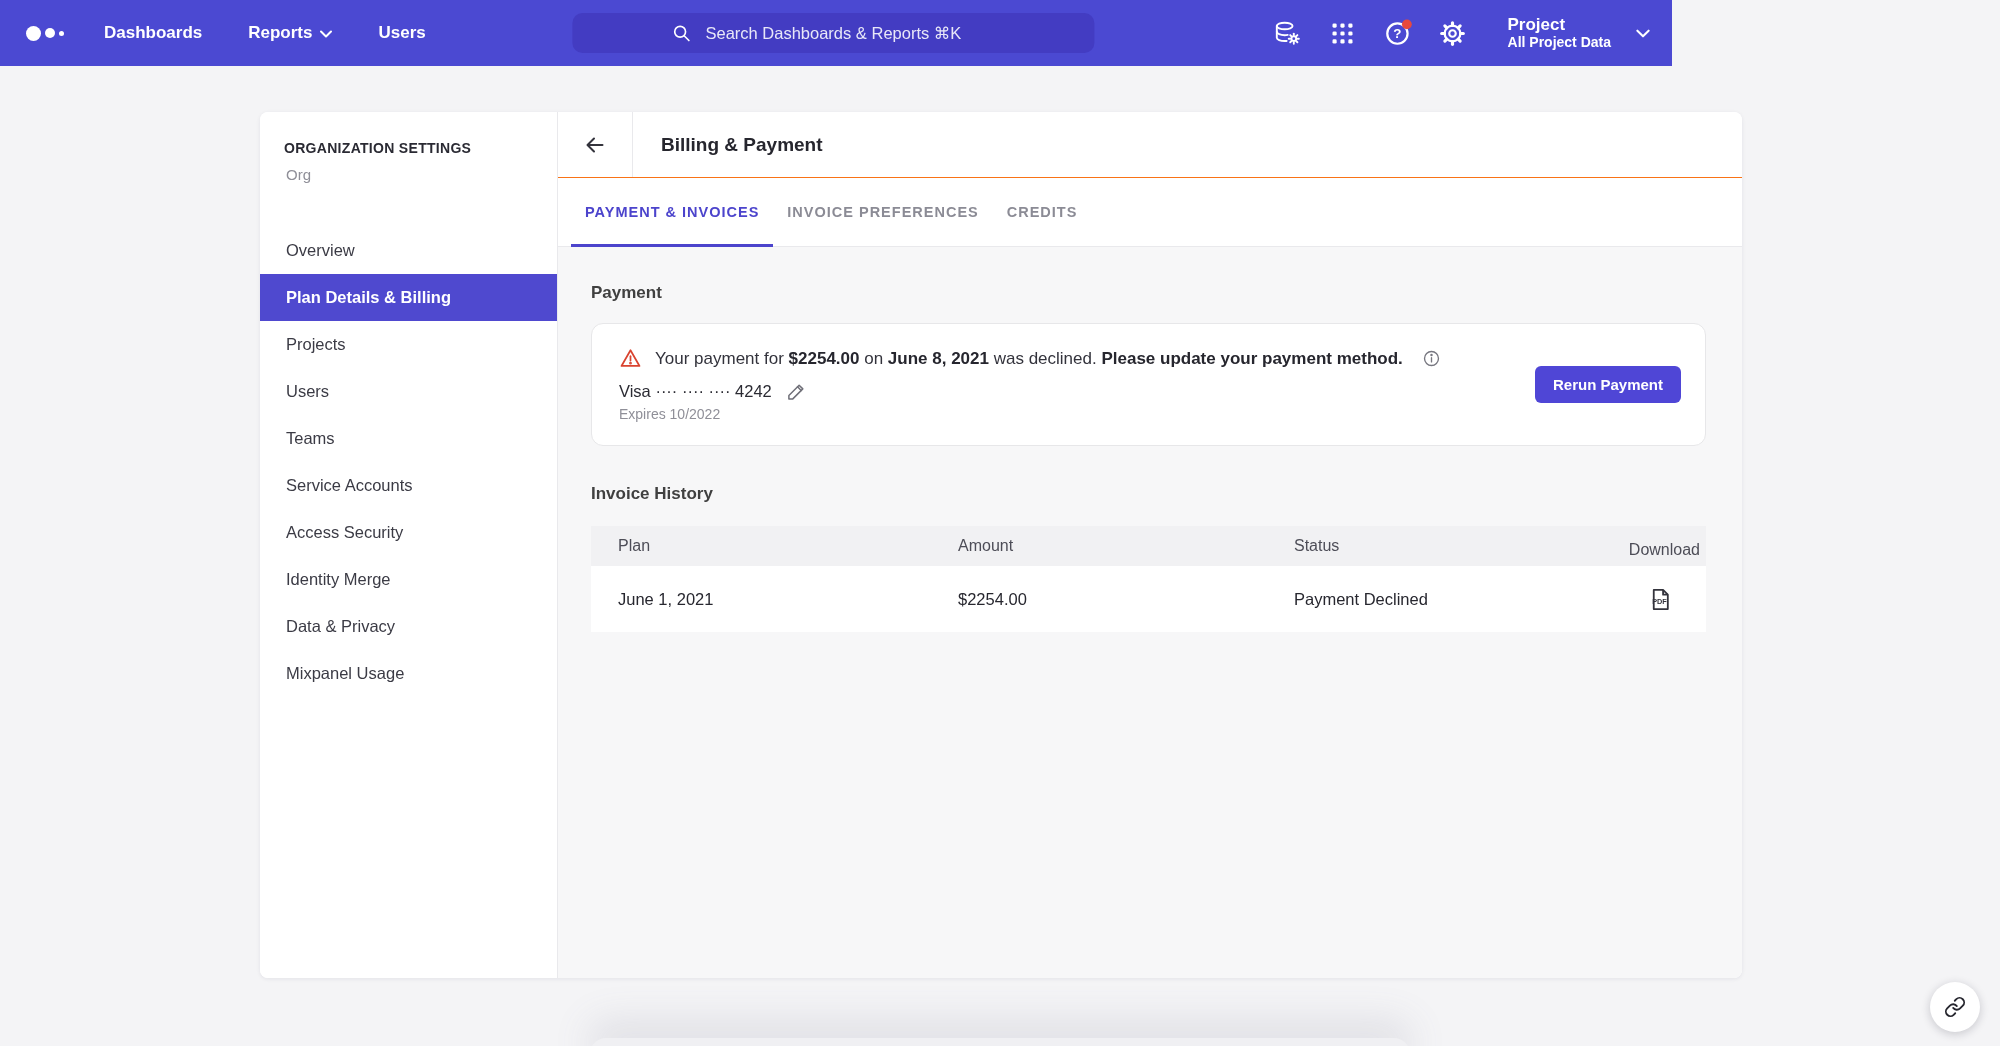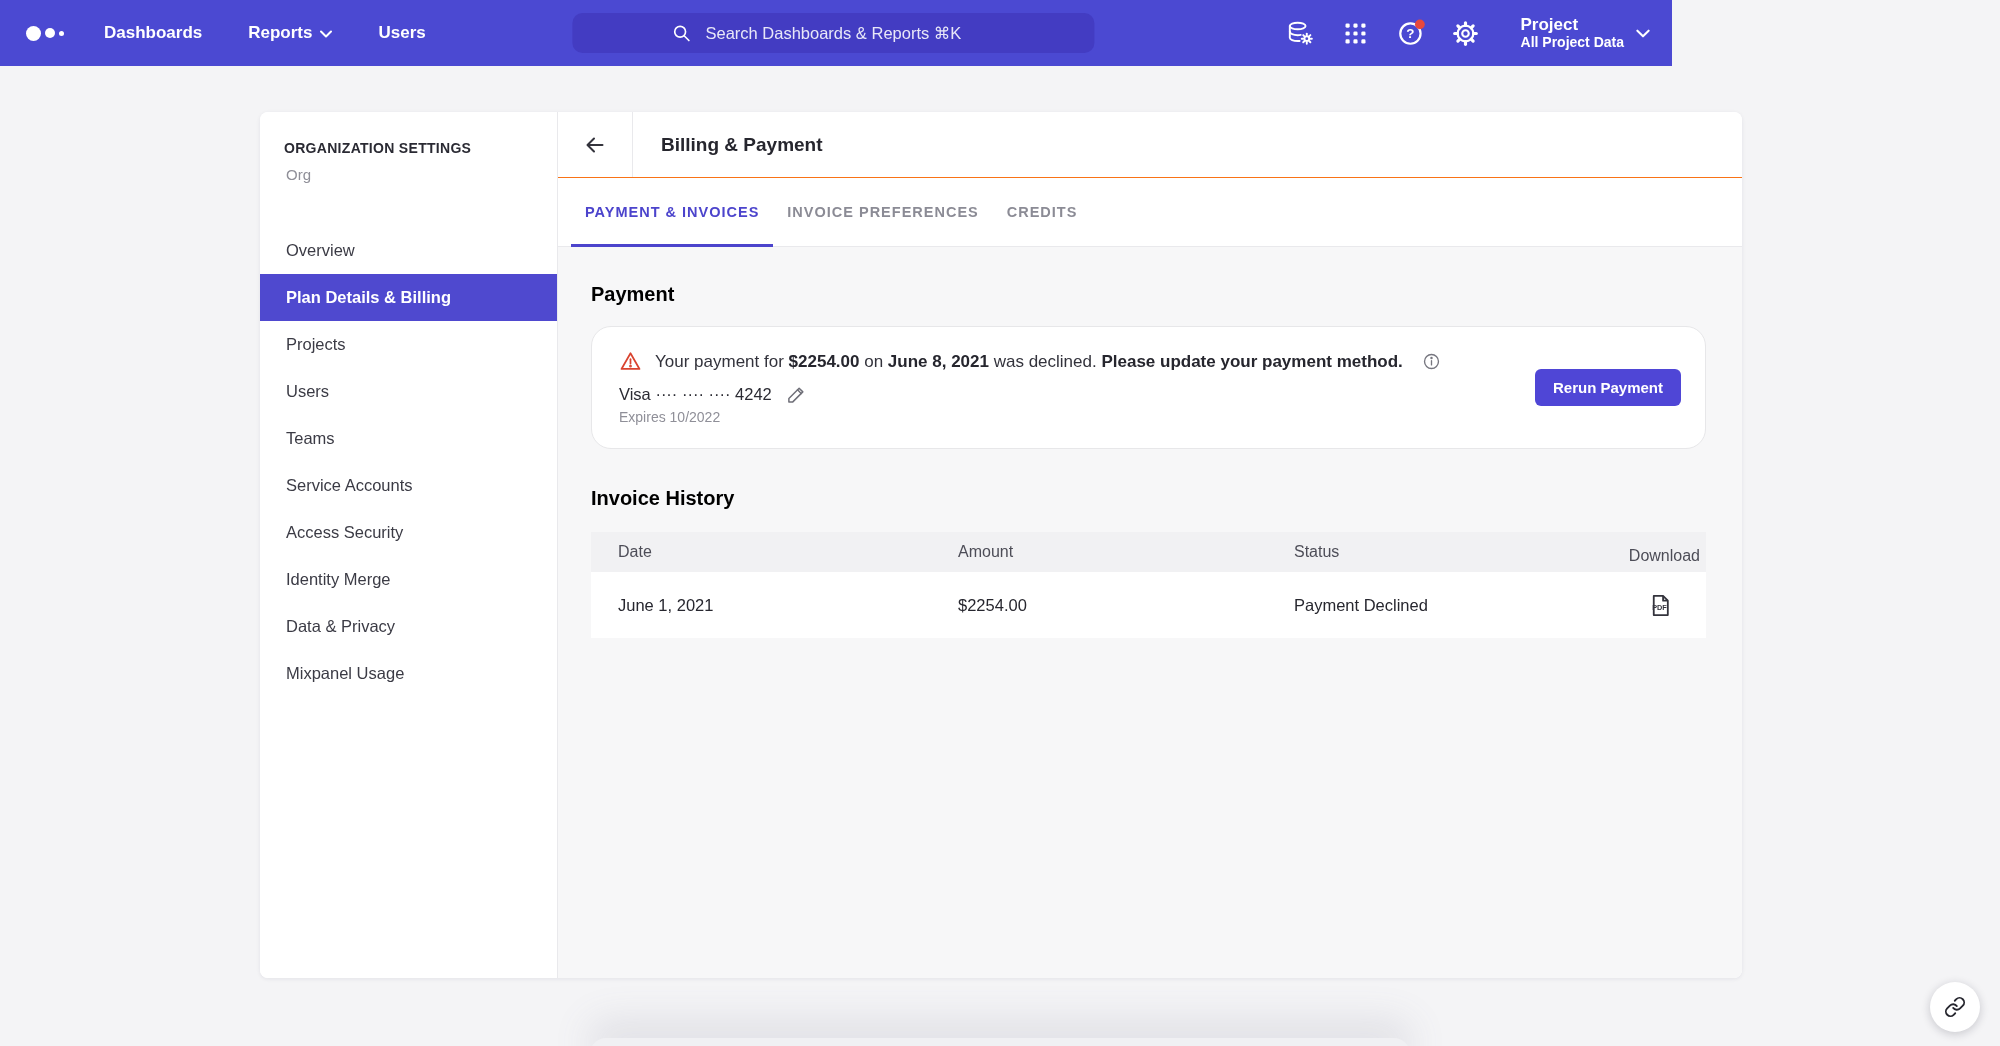--- a/index.html
+++ b/index.html
@@ -29,21 +29,21 @@
     width:522px; height:40px; top:13px; border-radius:10px; background:#433cc2;
   }
   .search-wrap input {
     width:100%; height:100%; background:transparent; border:none; outline:none;
     text-align:center; color:#fff; font-size:16.5px; font-family:"Liberation Sans",sans-serif;
   }
   .search-wrap input::placeholder { color:rgba(255,255,255,0.88); opacity:1; }
   .search-wrap .search-ic { position:absolute; left:calc(50% - 162px); top:10px; color:#fff; }
   .nav-right { margin-left:auto; display:flex; align-items:center; gap:27px; }
   .icon-btn { width:28px; height:28px; color:#fff; cursor:pointer; display:flex; align-items:center; justify-content:center; }
-  .project-switch { display:flex; align-items:center; gap:12px; margin-left:14px; cursor:pointer; }
+  .project-switch { display:flex; align-items:center; gap:25px; margin-left:14px; cursor:pointer; }
   .project-switch .pt { color:#fff; font-size:17px; font-weight:700; line-height:1.15; }
   .project-switch .ps { color:#fff; font-size:14px; font-weight:700; line-height:1.2; }
   .project-switch svg { color:#fff; }
 
   
   .card {
     position:absolute; left:260px; top:112px; width:1482px; height:866px;
     background:#fff; border-radius:8px; box-shadow:0 1px 4px rgba(30,30,60,0.08);
     display:flex; overflow:hidden;
   }
@@ -66,25 +66,25 @@
   .pane-title { display:flex; align-items:center; padding-left:28px; font-size:19px; font-weight:700; color:#26262e; }
   .tabbar { height:69px; flex:0 0 69px; display:flex; align-items:stretch; padding-left:13px; border-bottom:1px solid #e9e9ec; background:#fff; }
   .tab {
     position:relative; display:flex; align-items:center; padding:0 14px;
     font-size:14.5px; font-weight:700; letter-spacing:1px; color:#8b8b95; cursor:pointer; white-space:nowrap;
   }
   .tab.active { color:#4c44cc; }
   .tab.active::after { content:""; position:absolute; left:0; right:0; bottom:-1px; height:3px; background:#4c44cc; }
   .pane-content { flex:1; background:#f7f7f8; padding:36px 36px 0 33px; }
 
-  .section-title { font-size:20px; font-weight:700; color:#000000; }
+  .section-title { font-size:17px; font-weight:700; color:#404040; }
 
   
   .pay-card {
-    margin-top:20px; background:#fff; border:1px solid #e7e7e9; border-radius:20px;
+    margin-top:20px; background:#fff; border:1px solid #e7e7e9; border-radius:12px;
     height:123px; display:flex; align-items:center; justify-content:space-between;
     padding:0 24px 0 27px;
   }
   .pay-left { display:flex; flex-direction:column; justify-content:center; }
   .alert-row { display:flex; align-items:center; gap:13px; font-size:17px; color:#33333c; white-space:pre-wrap; }
   .alert-row b { color:#26262e; }
   .info-ic { color:#76767f; margin-left:6px; display:flex; align-items:center; cursor:pointer; }
   .visa-row { display:flex; align-items:center; gap:14px; margin-top:11px; font-size:16.5px; color:#2b2b33; }
   .pencil-ic { color:#6f6f78; cursor:pointer; display:flex; }
   .expires { margin-top:4px; font-size:14px; color:#8f8f98; }
@@ -296,21 +296,21 @@
           </div>
           <div class="expires">Expires 10/2022</div>
         </div>
         <button class="rerun-btn">Rerun Payment</button>
       </div>
 
       <div class="section-title inv-title">Invoice History</div>
 
       <div class="inv-table">
         <div class="inv-head">
-          <div>Date</div>
+          <div>Plan</div>
           <div>Amount</div>
           <div>Status</div>
           <div class="col-dl">Download</div>
         </div>
         <div class="inv-row">
           <div>June 1, 2021</div>
           <div>$2254.00</div>
           <div>Payment Declined</div>
           <div class="col-dl">
             <span class="pdf-btn">

